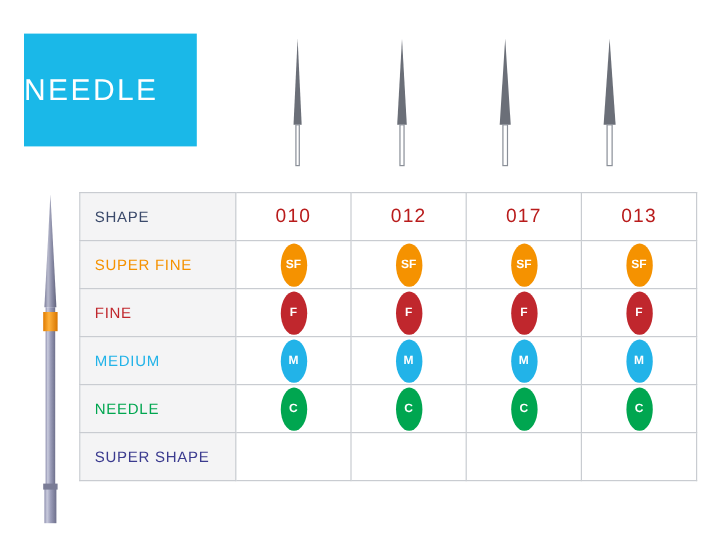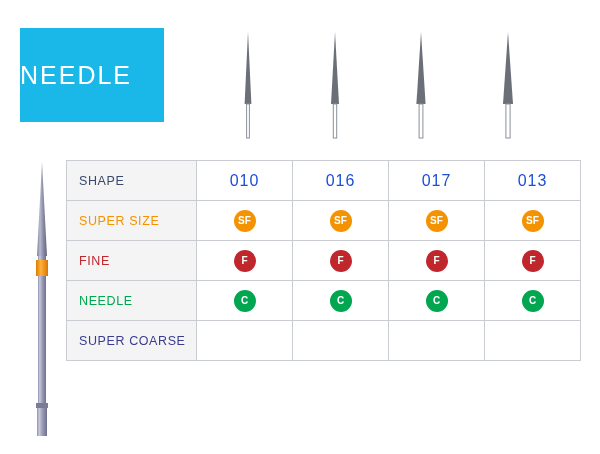--- a/index.html
+++ b/index.html
@@ -87,35 +87,35 @@
   }
   #spec-table tr.shape-row td.shape-cell {
     background: #808790;
     color: #ffffff;
     font-size: 20px;
     font-weight: bold;
     letter-spacing: 1px;
   }
   #spec-table tr.size-row td.size-cell {
     font-size: 16px;
-    color: #1d4ed8;
+    color: #b91c1c;
     letter-spacing: 1px;
   }
 
   
   .lbl-superfine  { color: #f59200 !important; }
   .lbl-fine       { color: #c0272d !important; margin-left: 44px; }
   .lbl-medium     { color: #22b3e8 !important; }
   .lbl-coarse     { color: #00a650 !important; }
   .lbl-supercoarse{ color: #3b3b8f !important; }
 
   
   .dot {
     width: 22px;
-    height: 22px;
+    height: 36px;
     border-radius: 50%;
     display: inline-flex;
     align-items: center;
     justify-content: center;
     color: #ffffff;
     font-size: 10px;
     font-weight: bold;
     line-height: 1;
   }
   .dot-sf { background: #f59200; }
@@ -193,46 +193,53 @@
     <col class="label-col">
     <col class="data-col">
     <col class="data-col">
     <col class="data-col">
     <col class="data-col">
   </colgroup>
   <tbody>
     <tr class="size-row">
       <td class="row-label">SHAPE</td>
       <td class="size-cell">010</td>
-      <td class="size-cell">016</td>
+      <td class="size-cell">012</td>
       <td class="size-cell">017</td>
       <td class="size-cell">013</td>
     </tr>
     <tr>
-      <td class="row-label lbl-superfine">SUPER SIZE</td>
+      <td class="row-label lbl-superfine">SUPER FINE</td>
       <td><span class="dot dot-sf">SF</span></td>
       <td><span class="dot dot-sf">SF</span></td>
       <td><span class="dot dot-sf">SF</span></td>
       <td><span class="dot dot-sf">SF</span></td>
     </tr>
     <tr>
       <td class="row-label lbl-fine">FINE</td>
       <td><span class="dot dot-f">F</span></td>
       <td><span class="dot dot-f">F</span></td>
       <td><span class="dot dot-f">F</span></td>
       <td><span class="dot dot-f">F</span></td>
     </tr>
     <tr>
+      <td class="row-label lbl-medium">MEDIUM</td>
+      <td><span class="dot dot-m">M</span></td>
+      <td><span class="dot dot-m">M</span></td>
+      <td><span class="dot dot-m">M</span></td>
+      <td><span class="dot dot-m">M</span></td>
+    </tr>
+    <tr>
       <td class="row-label lbl-coarse">NEEDLE</td>
       <td><span class="dot dot-c">C</span></td>
       <td><span class="dot dot-c">C</span></td>
       <td><span class="dot dot-c">C</span></td>
       <td><span class="dot dot-c">C</span></td>
     </tr>
     <tr>
-      <td class="row-label lbl-supercoarse">SUPER COARSE</td>
+      <td class="row-label lbl-supercoarse">SUPER SHAPE</td>
       <td></td>
       <td></td>
       <td></td>
       <td></td>
     </tr>
   </tbody>
 </table>
 
 </body></html>

